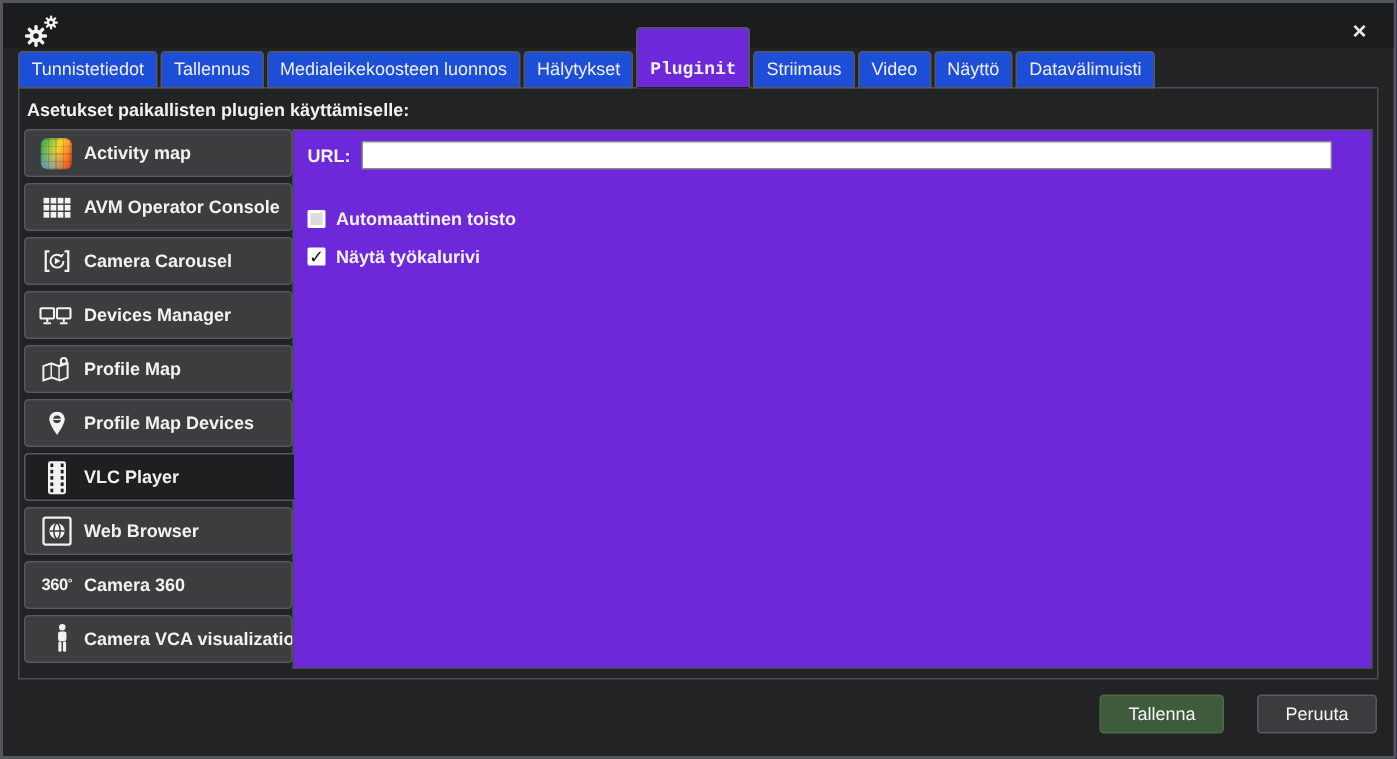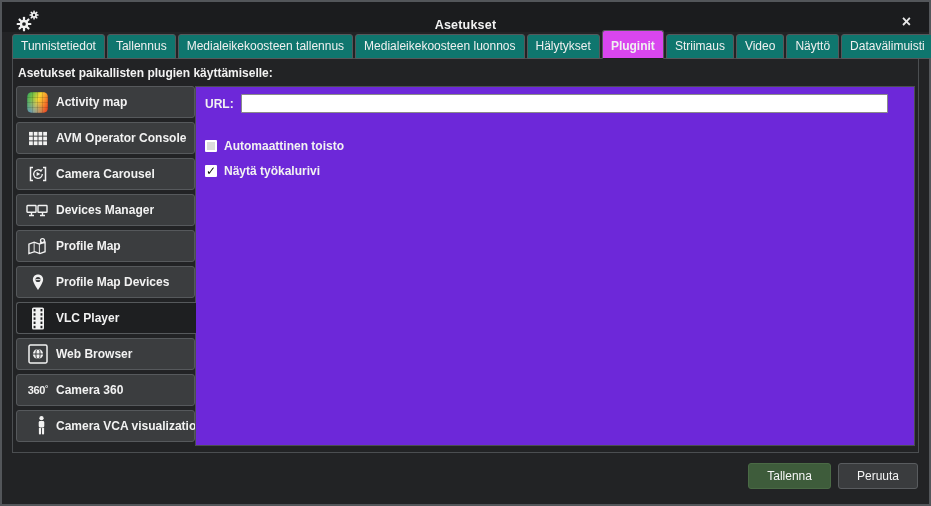--- a/index.html
+++ b/index.html
@@ -34,33 +34,34 @@
     margin-left:auto; font-size:16px; font-weight:700; line-height:1;
     color:#e8e8e8; cursor:pointer; padding:2px 4px; position:relative; z-index:2;
   }
   
   .tabwrap { padding:0 10px; }
   .tabstrip {
     height:26px; display:flex; align-items:flex-end;
     position:relative; z-index:3;
   }
   .tab {
-    background:#0f766e;
+    background:#1d4ed8;
     border:1px solid #55585b;
     border-radius:3px 3px 0 0;
     margin-right:2px; margin-bottom:-1px;
     padding:4px 8px 4px;
     white-space:nowrap; cursor:pointer;
     color:#f0f0f0; line-height:15px;
   }
   .tab.active {
-    background:#d946ef;
+    background:#6d28d9;
     border-bottom-color:#1e1f21;
     font-weight:700;
-    padding-top:8px;
+    padding-top:20px;
+    font-family:Liberation Mono, monospace;
   }
   
   .tab-panel {
     margin:0 10px; height:395px; flex:0 0 395px;
     border:1px solid #4b4e51;
     position:relative; z-index:1;
     background:#222325;
   }
   .section-label { font-weight:700; padding:7px 5px 6px; line-height:14px; }
   .panel-body { display:flex; padding:0 3px; height:360px; }
@@ -125,21 +126,21 @@
     display:flex; align-items:center; justify-content:center;
   }
   .cb-box.checked {
     background:#ffffff;
     color:#111; font-size:12px; font-weight:700; line-height:1;
   }
   .cb-label { font-weight:700; }
   
   .footer {
     flex:1; display:flex; justify-content:flex-end; align-items:flex-start;
-    gap:7px; padding:10px 11px 0 0;
+    gap:22px; padding:10px 11px 0 0;
   }
   .btn {
     height:26px; padding:0 18px; border-radius:3px;
     font-family:"Liberation Sans","DejaVu Sans",sans-serif;
     font-size:12px; color:#f5f5f5; cursor:pointer;
     display:flex; align-items:center; justify-content:center;
   }
   .btn-save { background:#3e5c3b; border:1px solid #4a6a45; }
   .btn-cancel { background:#3a3c3e; border:1px solid #595c5f; }
 </style>
@@ -172,21 +173,20 @@
       </svg>
     </span>
     <span class="win-title">Asetukset</span>
     <span class="close-btn">×</span>
   </div>
 
   <div class="tabwrap">
     <div class="tabstrip">
         <div class="tab">Tunnistetiedot</div>
         <div class="tab">Tallennus</div>
-        <div class="tab">Medialeikekoosteen tallennus</div>
         <div class="tab">Medialeikekoosteen luonnos</div>
         <div class="tab">Hälytykset</div>
         <div class="tab active">Pluginit</div>
         <div class="tab">Striimaus</div>
         <div class="tab">Video</div>
         <div class="tab">Näyttö</div>
         <div class="tab">Datavälimuisti</div>
       </div>
   </div>
 

